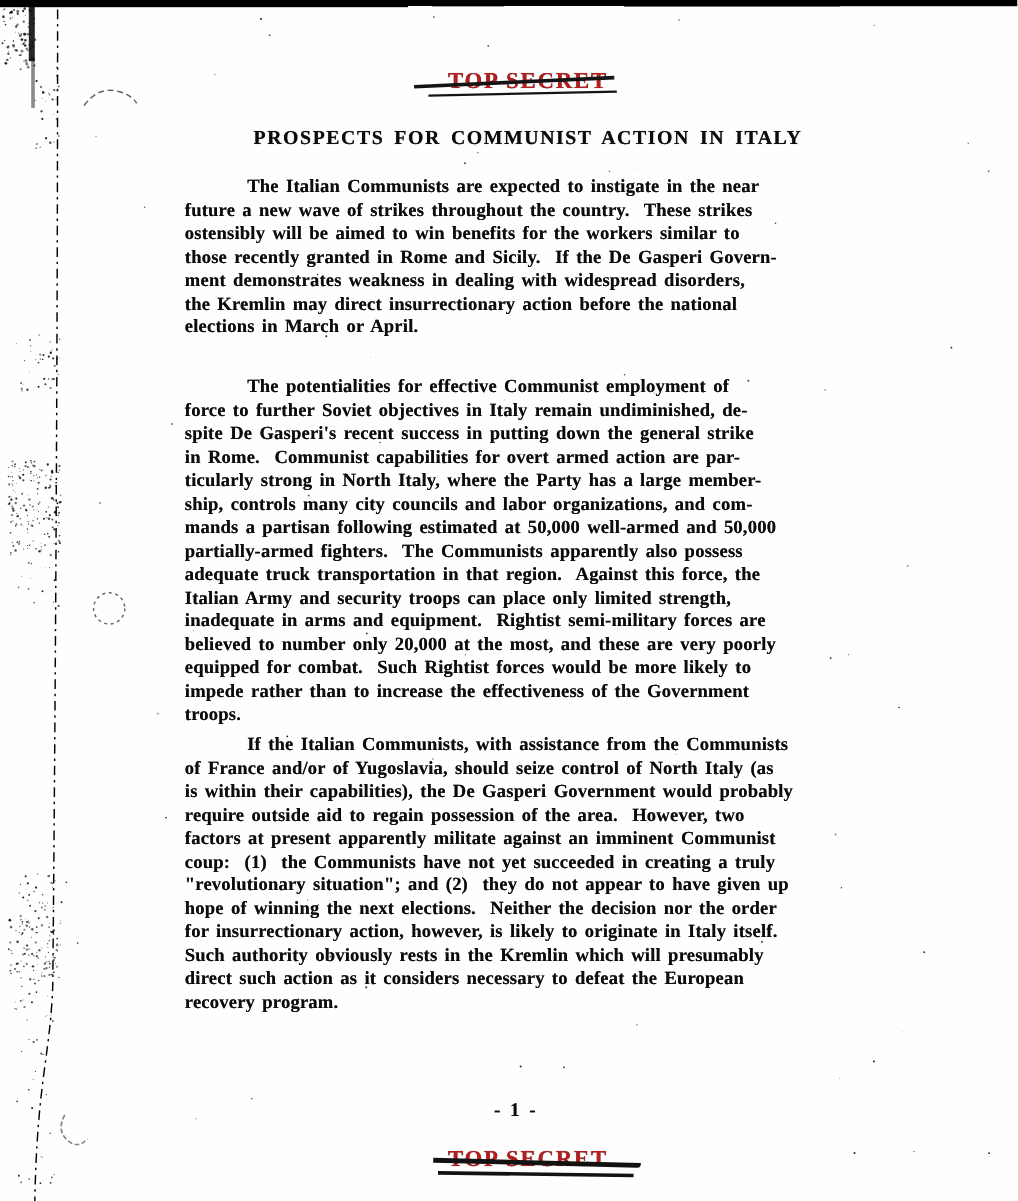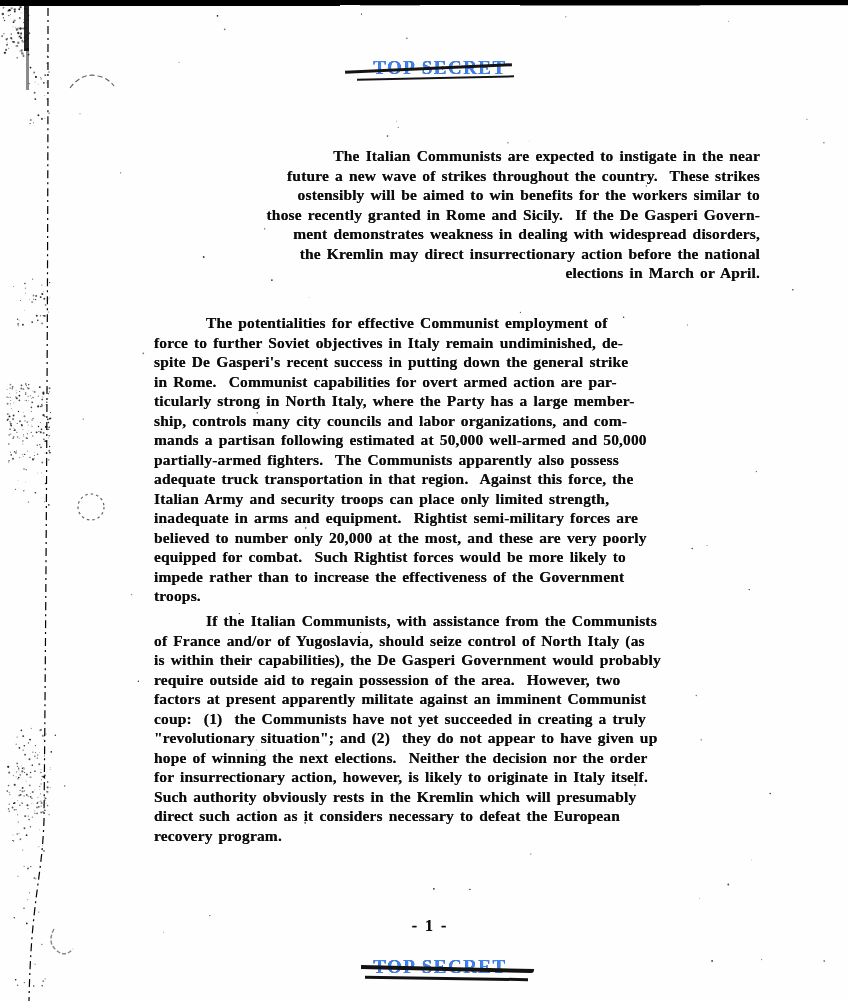--- a/index.html
+++ b/index.html
@@ -4,21 +4,21 @@
 <style>
   html,body{margin:0;padding:0;background:#ffffff;}
   .page{
     position:relative;width:848px;height:1001px;background:#fefefe;
     overflow:hidden;font-family:"Liberation Serif","DejaVu Serif",serif;
     color:#0c0c0c;
   }
   .artifacts{position:absolute;left:0;top:0;width:848px;height:1001px;pointer-events:none;}
   .stamp{
     position:absolute;left:130px;width:620px;text-align:center;
-    font-weight:700;font-size:19px;letter-spacing:1.5px;color:#3b82f6;
+    font-weight:700;font-size:19px;letter-spacing:1.5px;color:#b91c1c;
     text-shadow:0 0 0.6px rgba(0,0,0,.8);
   }
   .stamp-top{top:57px;}
   .stamp-bottom{top:956px;}
   .strike{position:relative;display:inline-block;padding:0 2px;}
   .stamp-top .strike::before{
     content:"";position:absolute;left:-26px;right:-4px;top:10px;height:3px;
     background:#141414;transform:rotate(-2.6deg);
   }
   .stamp-top .strike::after{
@@ -38,21 +38,21 @@
     font-weight:700;font-size:16.5px;letter-spacing:1.3px;word-spacing:3px;
     text-shadow:0 0 0.6px rgba(0,0,0,.75);
   }
   .para{
     position:absolute;left:154px;width:606px;
     font-size:15.5px;line-height:19.5px;font-weight:700;
     white-space:pre-wrap;text-indent:52px;
     word-spacing:2px;letter-spacing:0.15px;
     text-shadow:0 0 0.55px rgba(0,0,0,.7);
   }
-  .para-1{top:146px;text-align:right;}
+  .para-1{top:146px;}
   .para-2{top:297px;margin-top:16px;}
   .para-3{top:611px;}
   .page-number{
     position:absolute;top:917px;left:130px;width:600px;text-align:center;
     font-weight:700;font-size:16px;letter-spacing:2px;
     text-shadow:0 0 0.5px rgba(0,0,0,.7);
   }
 </style>
 </head>
 <body>
@@ -650,20 +650,21 @@
       <circle cx="360.7" cy="632.4" r="0.58" fill="#111" opacity="0.70"></circle>
       <circle cx="565.8" cy="16.7" r="0.57" fill="#111" opacity="0.78"></circle>
       <circle cx="64.7" cy="785.9" r="0.72" fill="#111" opacity="0.75"></circle>
       <circle cx="530.8" cy="854.0" r="0.51" fill="#111" opacity="0.92"></circle>
     </svg>
 
   <div class="stamp stamp-top">
     <span class="strike">TOP SECRET</span>
   </div>
 
+  <div class="doc-title">PROSPECTS FOR COMMUNIST ACTION IN ITALY</div>
 
   <div class="para para-1">The Italian Communists are expected to instigate in the near
 future a new wave of strikes throughout the country.  These strikes
 ostensibly will be aimed to win benefits for the workers similar to
 those recently granted in Rome and Sicily.  If the De Gasperi Govern-
 ment demonstrates weakness in dealing with widespread disorders,
 the Kremlin may direct insurrectionary action before the national
 elections in March or April.</div>
 
   <div class="para para-2">The potentialities for effective Communist employment of

